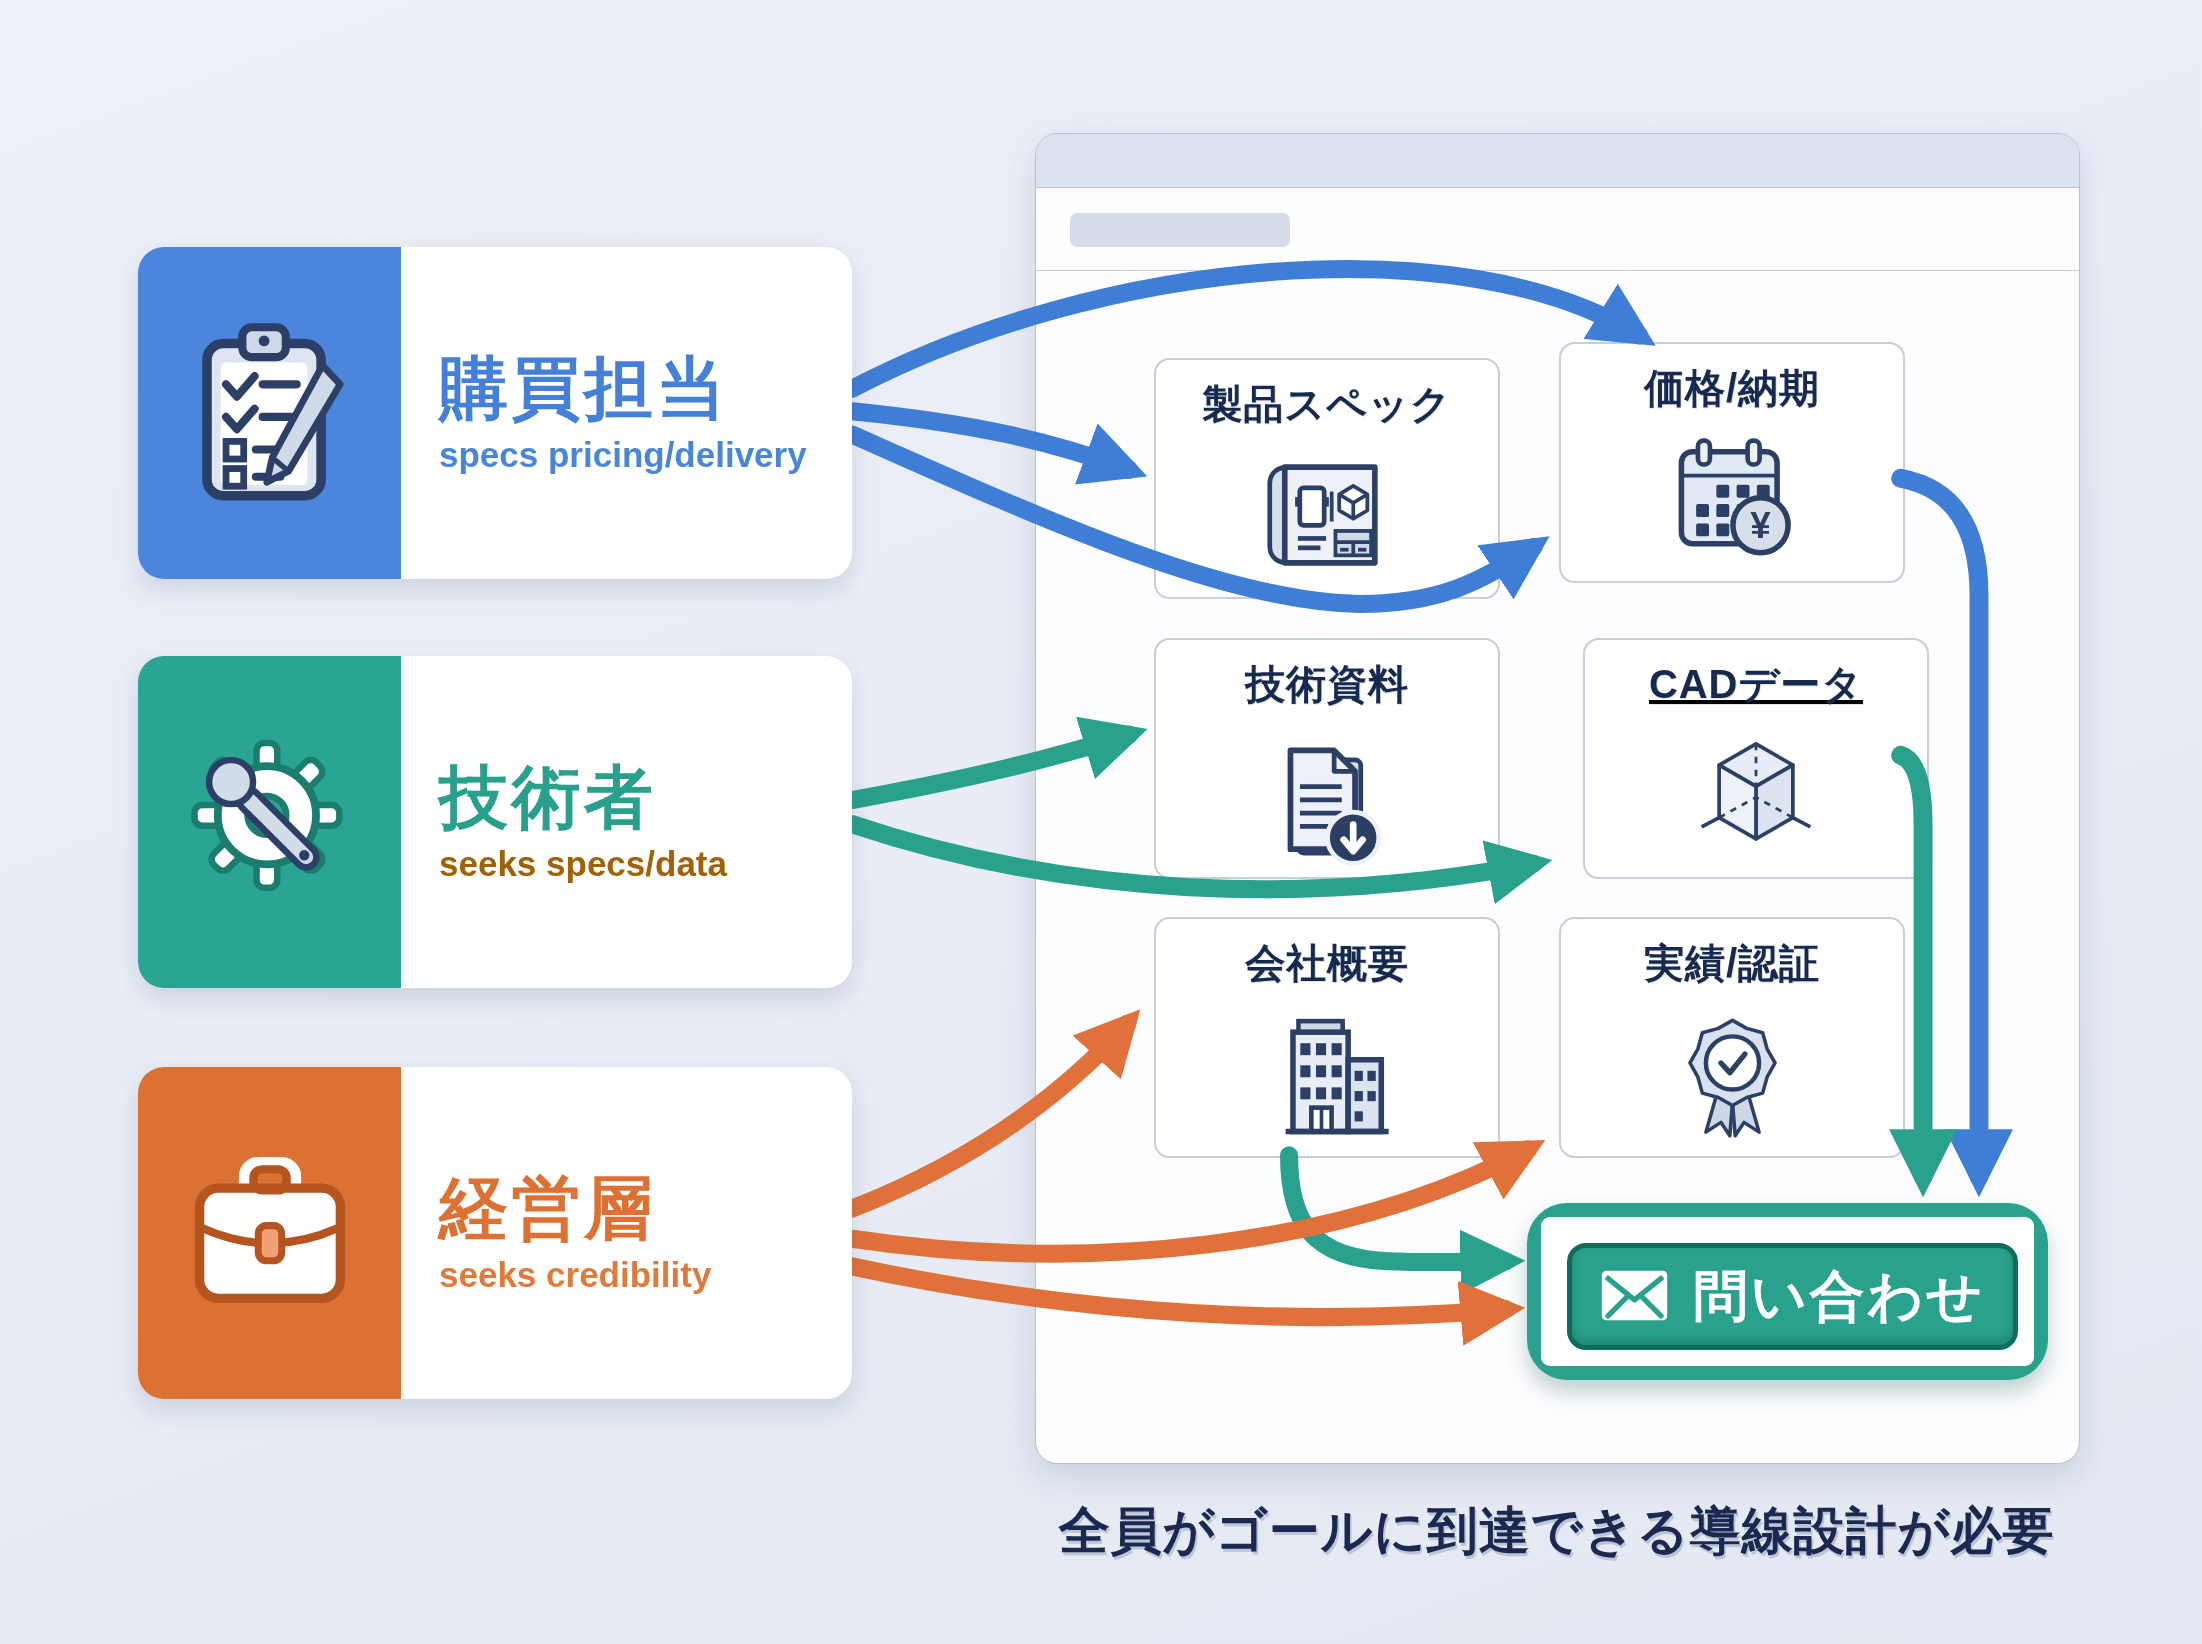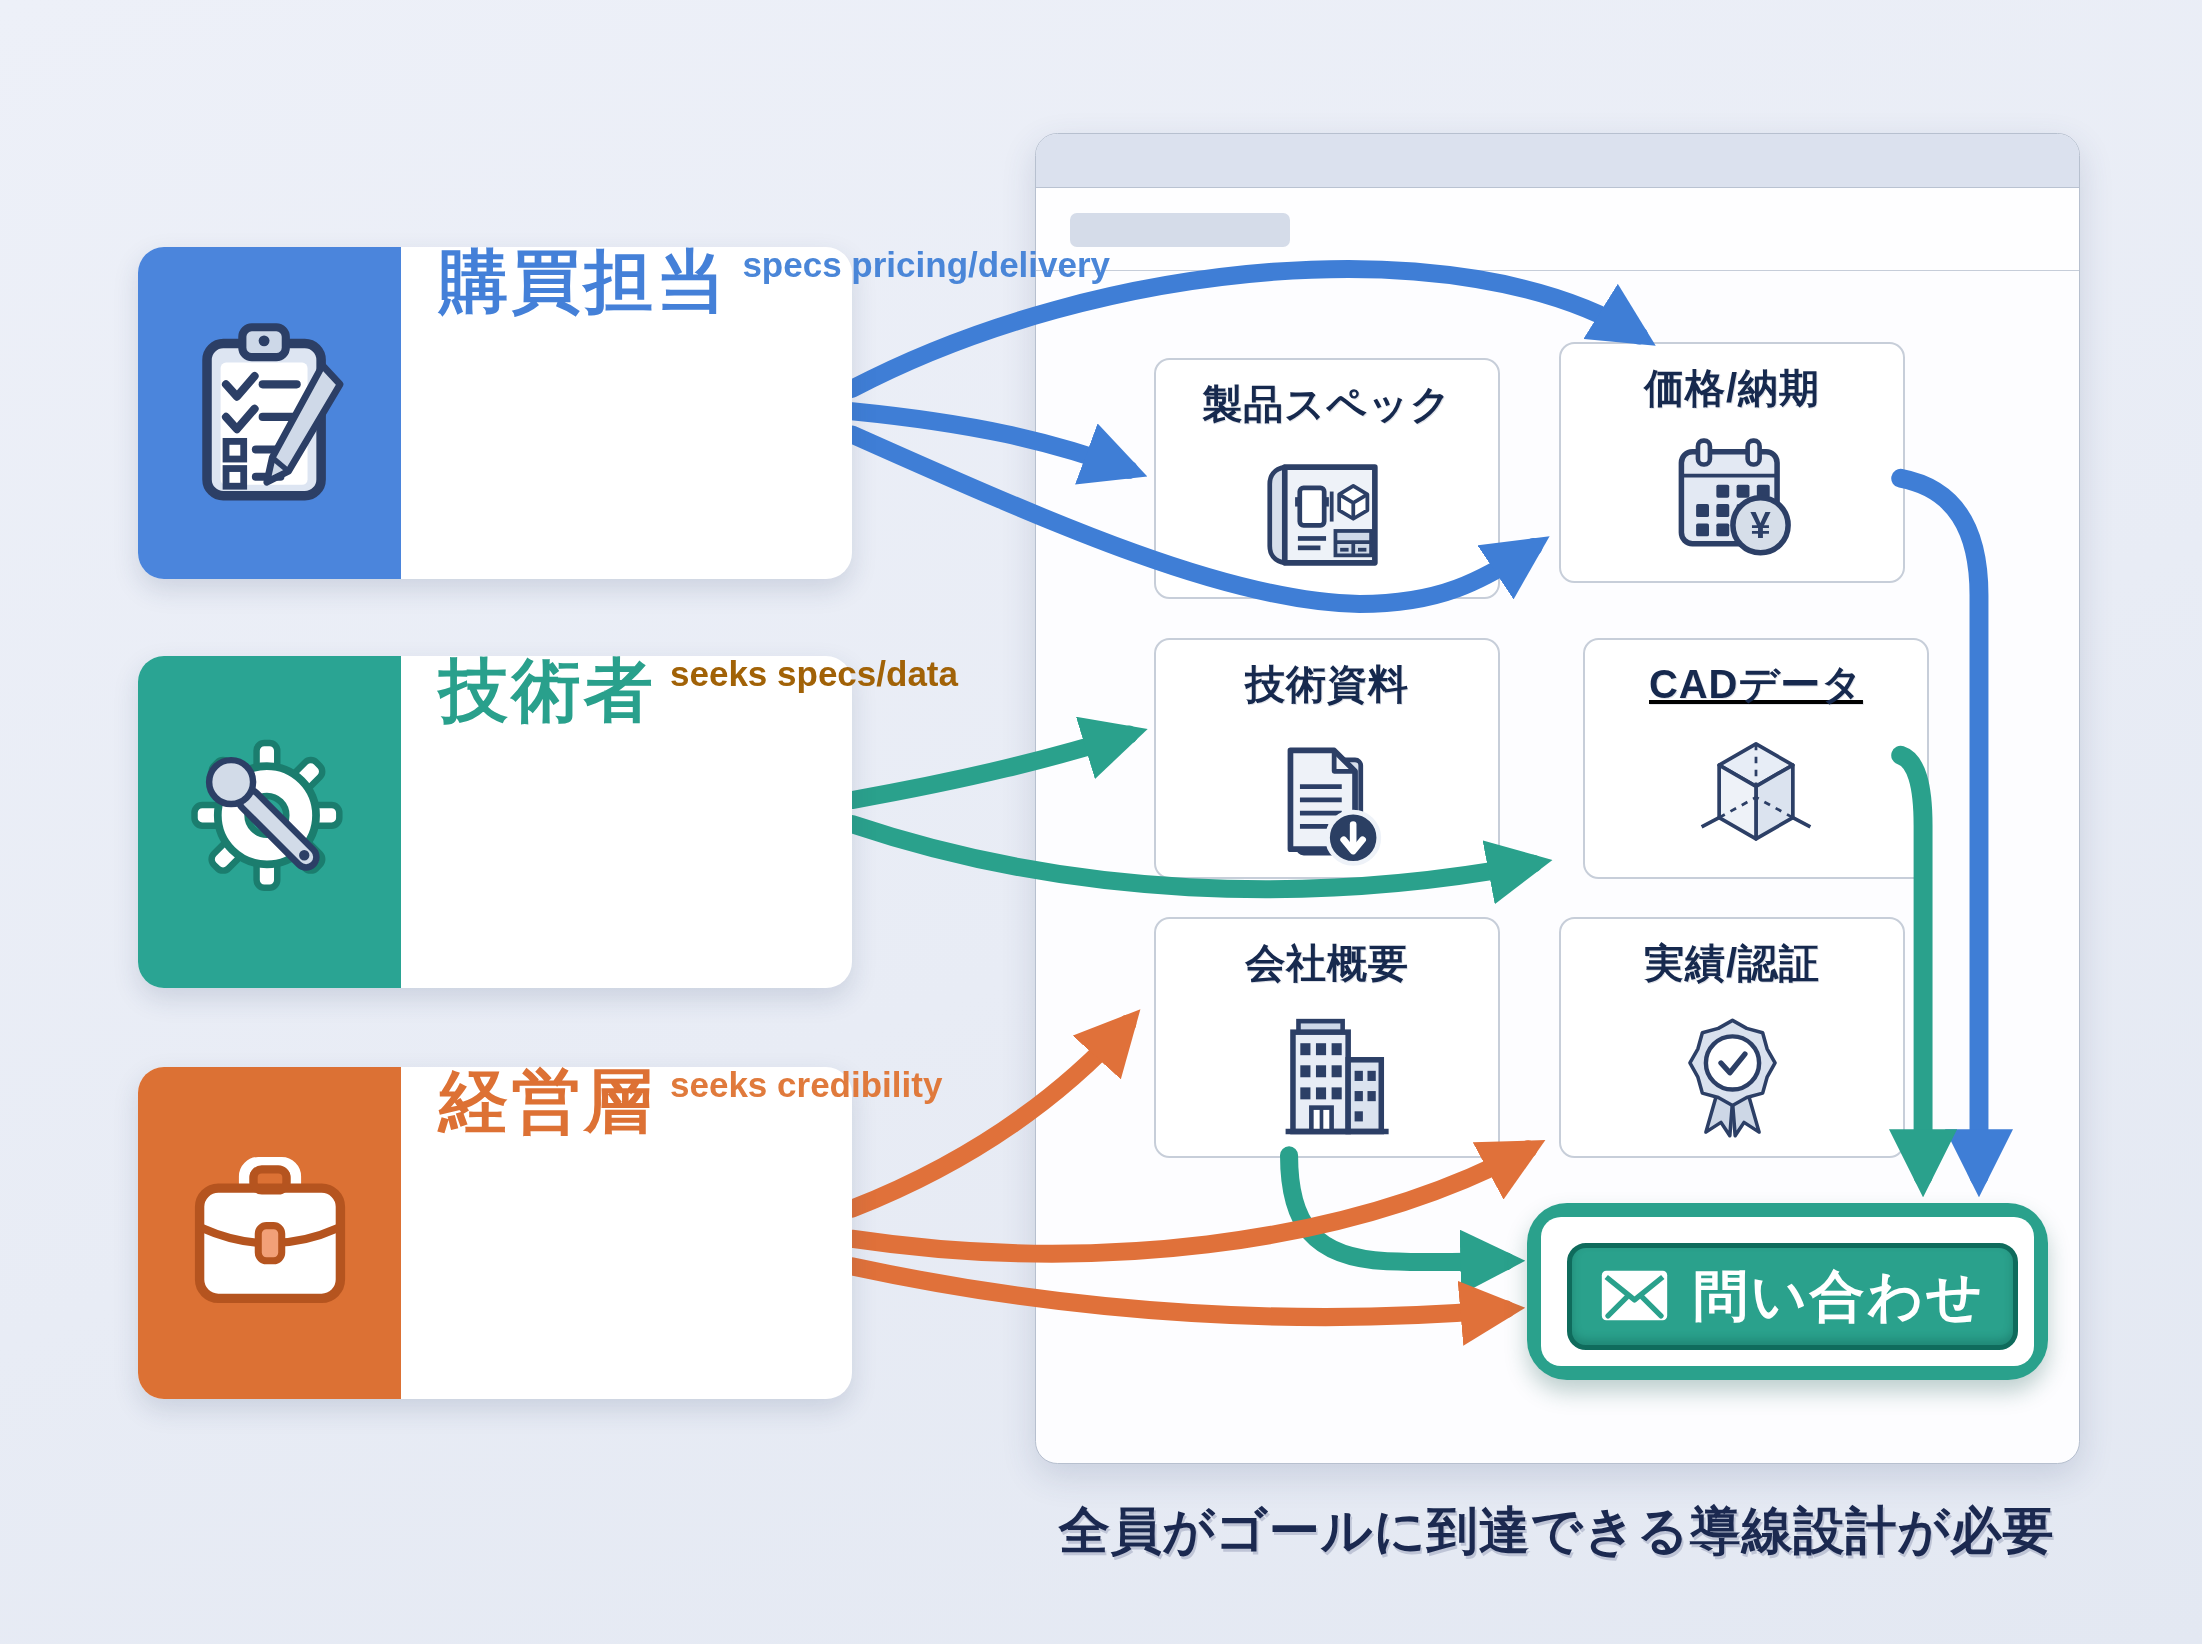--- a/index.html
+++ b/index.html
@@ -44,34 +44,34 @@
   .card{
     position:absolute;left:138px;width:714px;height:332px;background:#ffffff;
     border-radius:26px;box-shadow:0 10.3px 26px rgba(40,60,100,.15);
     display:flex;z-index:6;
   }
   .cpanel{
     width:263px;height:100%;border-radius:26px 0 0 26px;flex:none;
     display:flex;align-items:center;justify-content:center;
   }
   .ctext{
-    flex:1;display:flex;justify-content:center;
+    flex:1;display:flex;flex-direction:column;justify-content:center;
     padding-left:38px;gap:13.8px;
   }
   .ptitle{font-size:69px;font-weight:700;letter-spacing:3.4px;line-height:1;white-space:nowrap;}
   .psub{font-size:35px;font-weight:600;line-height:1;white-space:nowrap;}
   
   .cta{
     position:absolute;left:1527px;top:1203px;width:521px;height:177px;
     background:#2aa18c;border-radius:40px;z-index:7;
     box-shadow:0 12px 22.4px rgba(25,90,80,.28);
     padding:13.8px;box-sizing:border-box;
   }
   .cta-gap{
-    width:100%;height:100%;background:#ffffff;border-radius:20px;
+    width:100%;height:100%;background:#ffffff;border-radius:9px;
     padding:26px;box-sizing:border-box;
   }
   .cta-btn{
     width:100%;height:100%;background:#2aa18c;border:5.2px solid #0f6b5c;
     border-radius:19px;display:flex;align-items:center;justify-content:center;gap:24px;
     box-shadow:inset 0 -5.2px 8.6px rgba(0,60,50,.25);
   }
   .cta-label{font-size:55px;font-weight:700;color:#ffffff;letter-spacing:2.6px;white-space:nowrap;}
   
   .caption{

